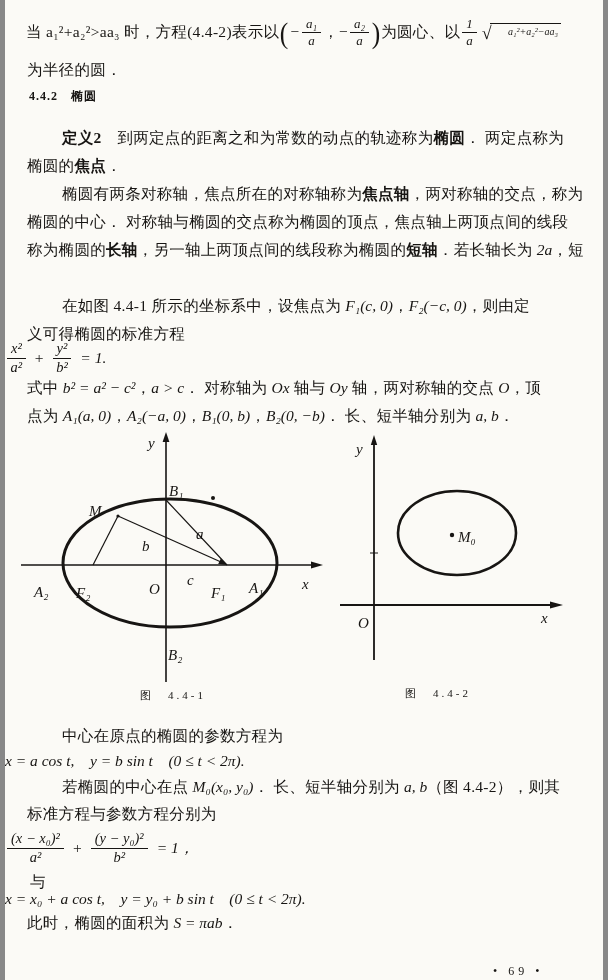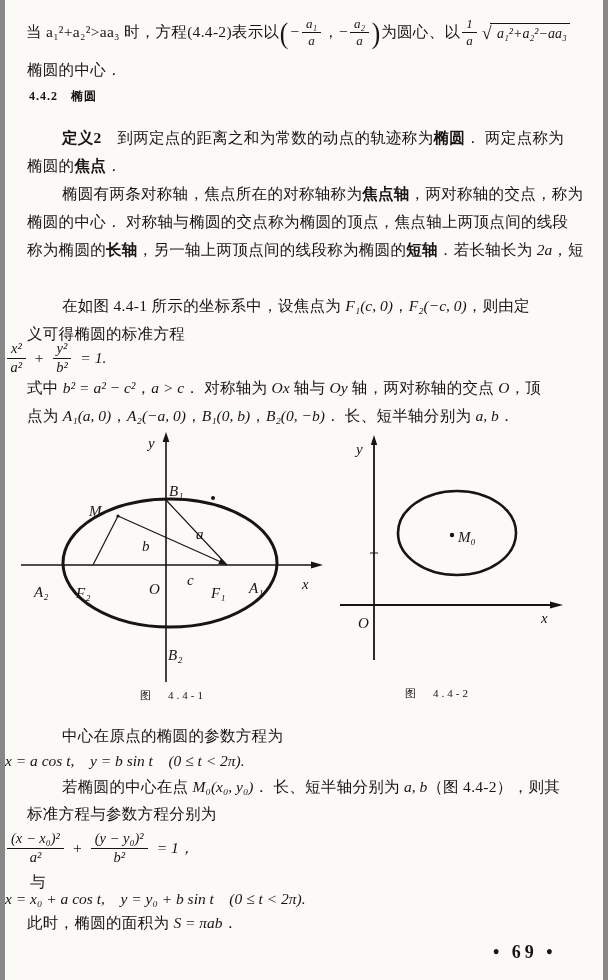--- a/index.html
+++ b/index.html
@@ -13,28 +13,28 @@
   .b{font-weight:700;}
   .m{font-style:italic;letter-spacing:0;}
   .heading{position:absolute;font-size:12px;font-weight:700;letter-spacing:1px;}
   
   .frac{display:inline-flex;flex-direction:column;align-items:center;line-height:1.05;vertical-align:middle;margin:0 2px;font-size:13px;}
   .frac .num{padding:0 4px 1px;border-bottom:1.4px solid #171513;}
   .frac .den{padding-top:1px;}
   .paren{font-size:30px;font-weight:400;line-height:.9;transform:scaleX(.85);display:inline-block;}
   .sqrt{display:inline-flex;align-items:flex-start;margin-left:3px;}
   .radical{font-size:18px;line-height:1;transform:translateY(1px);}
-  .vinc{border-top:1.6px solid #171513;padding:2px 3px 0 7px;margin-left:-2px;font-size:14px;}
+  .vinc{border-top:1.6px solid #171513;padding:2px 3px 0 18px;margin-left:-2px;font-size:10px;}
   .toprow{position:absolute;left:21px;top:8px;height:48px;display:flex;align-items:center;font-size:15.5px;white-space:nowrap;letter-spacing:.3px;}
   .eq{position:absolute;left:0;width:608px;display:flex;justify-content:flex-start;align-items:center;gap:7px;font-size:15.5px;}
   .eq .frac{font-size:14.5px;}
   .caption{position:absolute;font-size:11px;letter-spacing:3px;}
   .fig{position:absolute;}
   svg text{font-family:"Liberation Serif","DejaVu Serif",serif;font-style:italic;font-size:15px;fill:#171513;}
-  .pageno{position:absolute;font-size:18px;font-weight:700;letter-spacing:4px;}
+  .pageno{position:absolute;font-size:12px;font-weight:400;letter-spacing:4px;margin-top:22px;}
 </style>
 </head>
 <body>
 
 <div class="page">
 
   <div class="toprow">
     <span>当 a₁²+a₂²&gt;aa₃ 时，方程(4.4-2)表示以</span>
     <span class="paren">(</span>
     <span class="m">−</span>
@@ -51,21 +51,21 @@
     <span>为圆心、以</span>
     <span class="frac">
       <span class="num m">1</span>
       <span class="den m">a</span>
     </span>
     <span class="sqrt">
       <span class="radical">√</span>
       <span class="vinc m">a₁²+a₂²−aa₃</span>
     </span>
   </div>
-  <div class="ln" style="left:22px;top:60px"><span>椭圆的中心．</span></div>
+  <div class="ln" style="left:22px;top:60px"><span>为半径的圆．</span></div>
 
   <div class="heading" style="left:24px;top:88px">4.4.2　椭圆</div>
 
   <div class="ln" style="left:57px;top:128px"><span class="b">定义2</span><span>　到两定点的距离之和为常数的动点的轨迹称为</span><span class="b">椭圆</span><span>． 两定点称为</span></div>
   <div class="ln" style="left:22px;top:156px"><span>椭圆的</span><span class="b">焦点</span><span>．</span></div>
 
   <div class="ln" style="left:57px;top:184px"><span>椭圆有两条对称轴，焦点所在的对称轴称为</span><span class="b">焦点轴</span><span>，两对称轴的交点，称为</span></div>
   <div class="ln" style="left:22px;top:212px"><span>椭圆的中心． 对称轴与椭圆的交点称为椭圆的顶点，焦点轴上两顶点间的线段</span></div>
   <div class="ln" style="left:22px;top:240px"><span>称为椭圆的</span><span class="b">长轴</span><span>，另一轴上两顶点间的线段称为椭圆的</span><span class="b">短轴</span><span>．若长轴长为 </span><span class="m">2a</span><span>，短</span></div>
 

